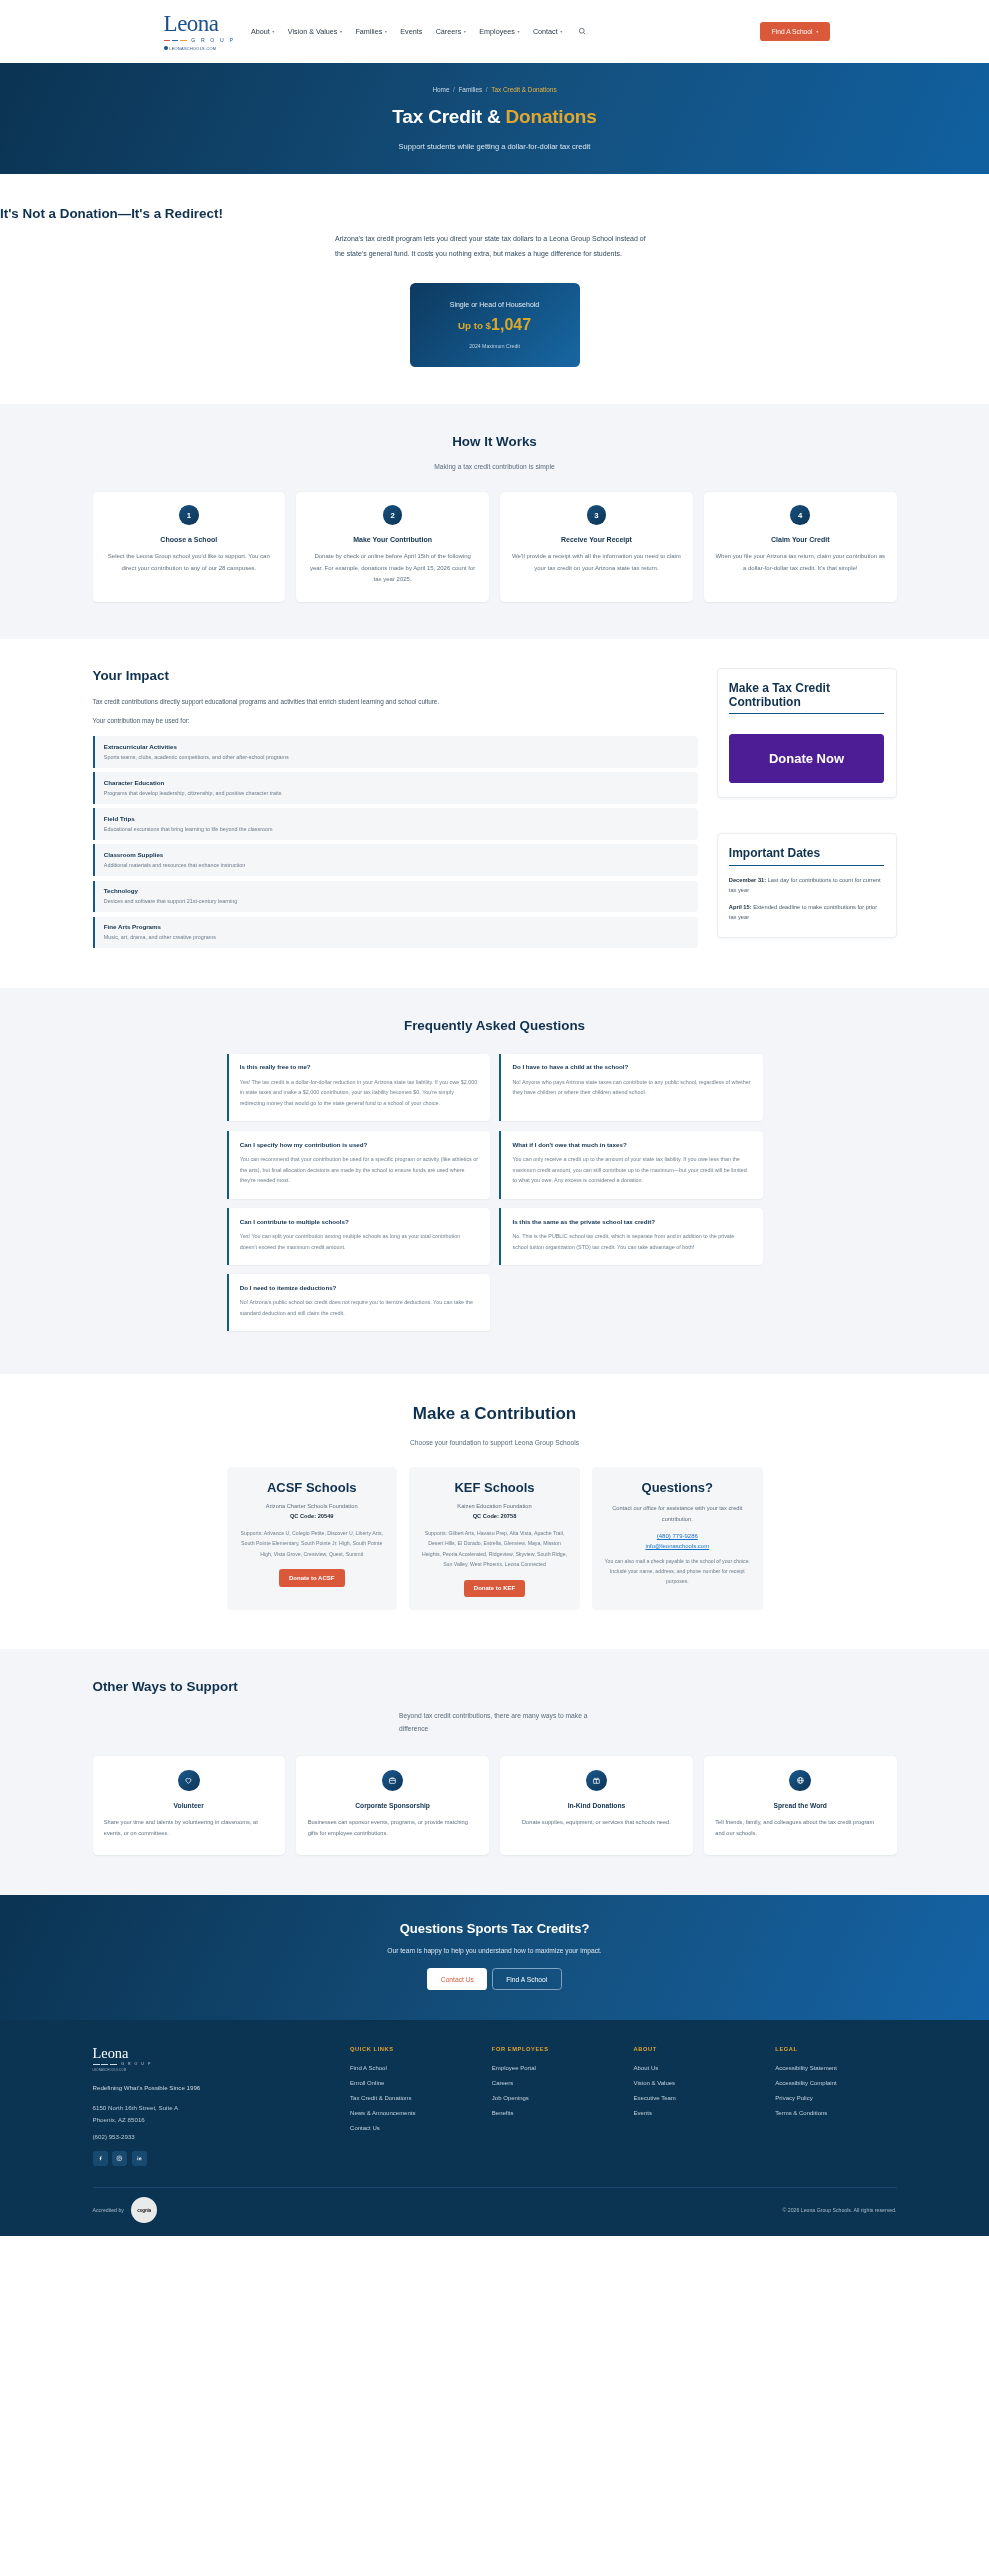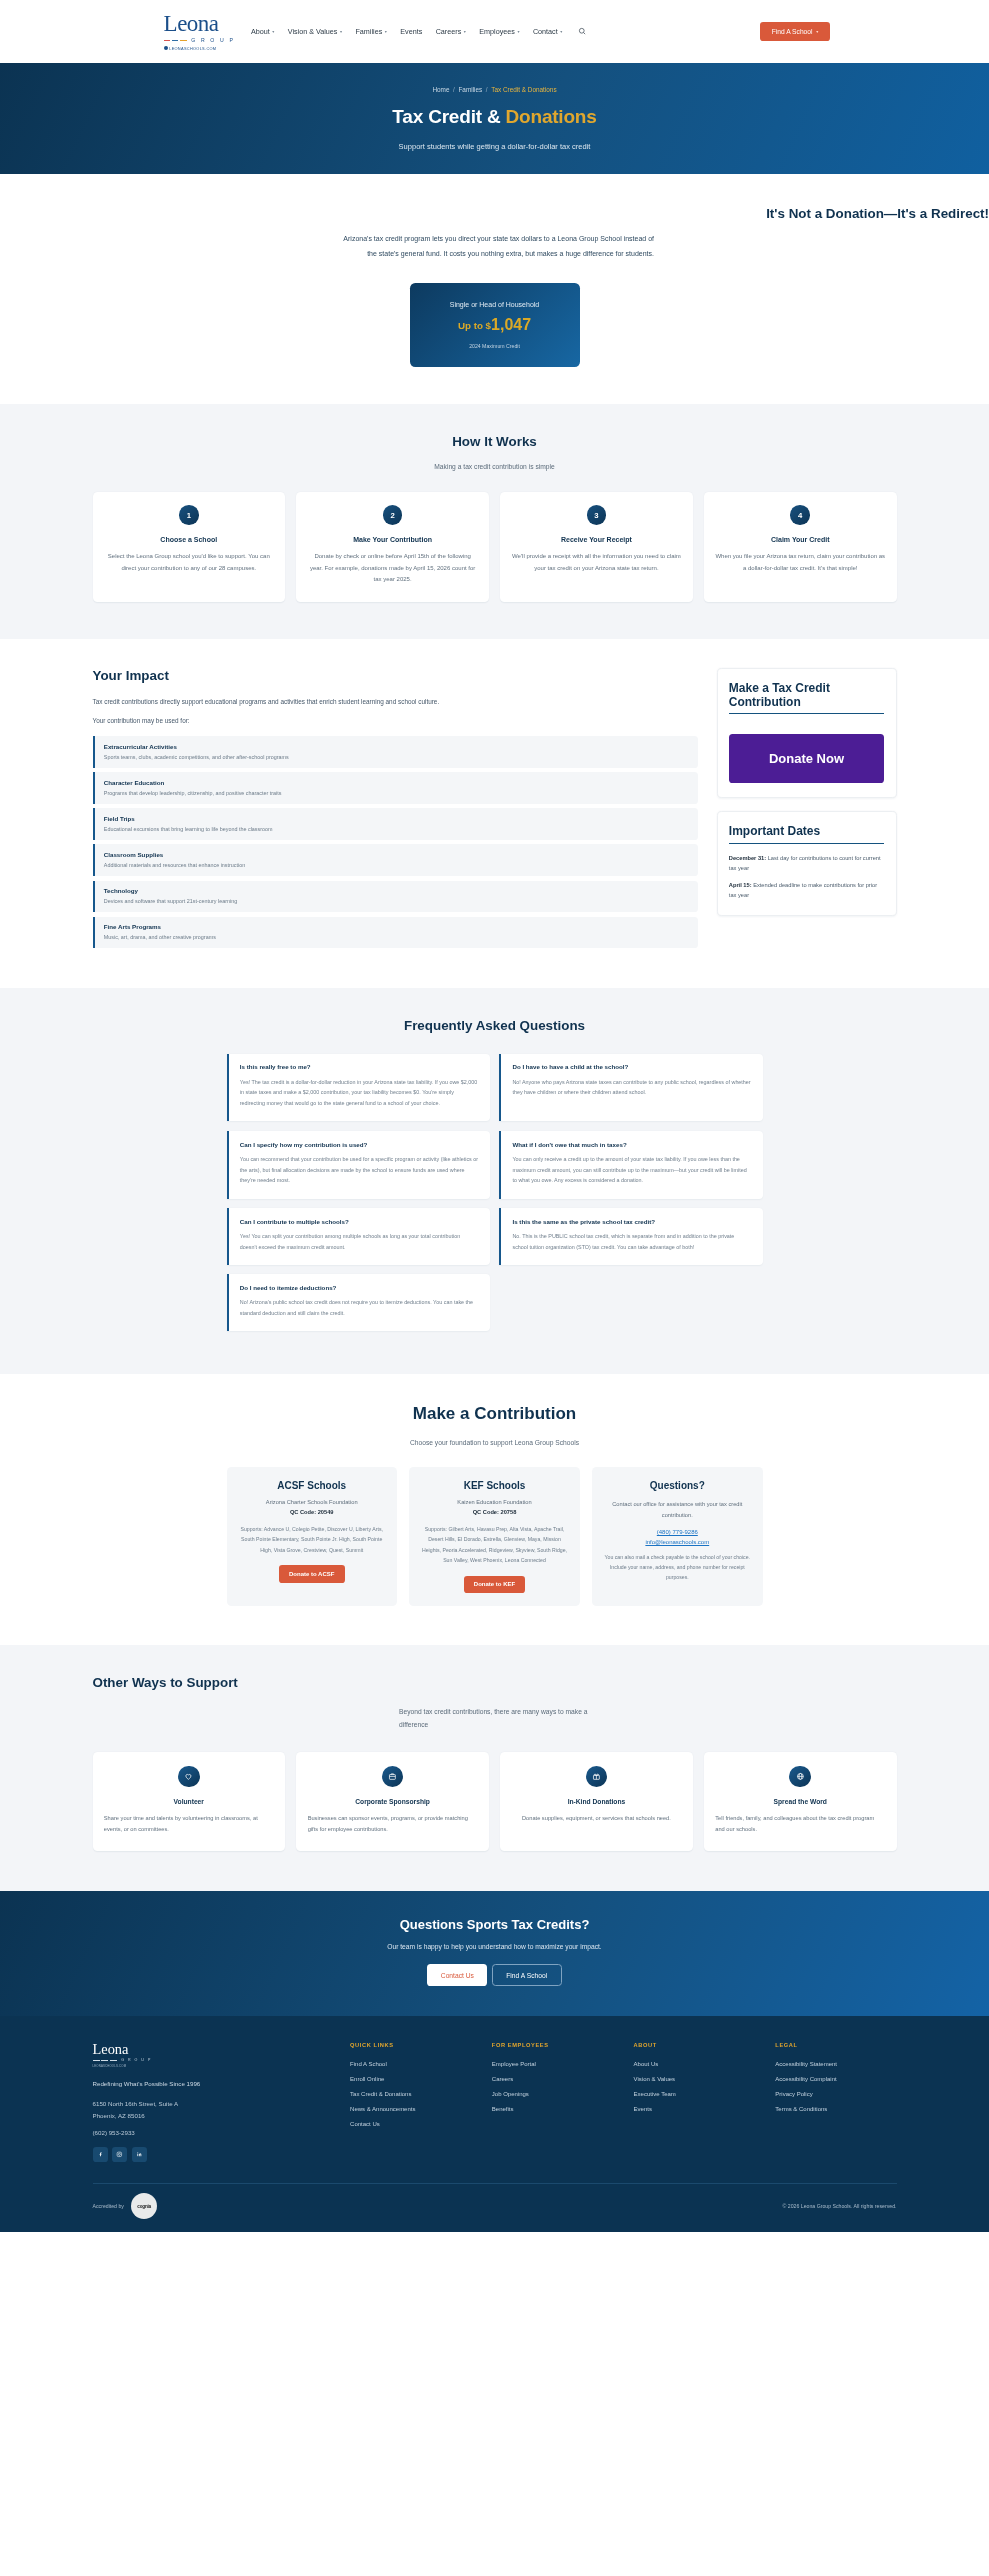--- a/index.html
+++ b/index.html
@@ -74,21 +74,21 @@
   }
   .breadcrumb { font-size: 6.4px; display: flex; gap: 3.6px; margin-bottom: 13.4px; }
   .breadcrumb a { color: #c9d8e5; text-decoration: none; }
   .breadcrumb .sep { color: #8fa9bf; }
   .breadcrumb .current { color: #e8b53f; }
   .hero h1 { font-size: 19px; font-weight: 700; letter-spacing: -0.2px; }
   .hero h1 .accent { color: #e0a72e; }
   .hero .sub { margin-top: 14.4px; font-size: 7.5px; color: #dbe6ef; }
 
   
-  .sec-redirect { background: #fff; padding: 32px 0 37px; text-align: right; }
+  .sec-redirect { background: #fff; padding: 32px 0 37px; text-align: left; }
   .sec-redirect h2 { font-size: 13.4px; color: #10324f; font-weight: 700; }
   .sec-redirect p.lead {
     margin: 11.3px auto 0; width: 319px; font-size: 7px; line-height: 2.05;
     color: #2f4a60;
   }
   .credit-cards { display: flex; gap: 11.3px; justify-content: center; margin-top: 22px; }
   .credit-card {
     width: 170px; height: 84px; border-radius: 5.2px; color: #fff;
     display: flex; flex-direction: column; align-items: center; justify-content: center;
     gap: 8.2px;
@@ -131,21 +131,21 @@
     background: #f4f6f8; border-left: 2.1px solid #16578c;
     border-radius: 0 3.6px 3.6px 0; padding: 6.7px 9.3px 7.7px;
   }
   .impact-item .ii-title { font-size: 6.2px; font-weight: 700; color: #10324f; }
   .impact-item .ii-desc { margin-top: 4.1px; font-size: 5.4px; color: #6d7c8a; }
   .impact-side { width: 180px; flex: 0 0 180px; }
   .side-card {
     background: #fff; border: 0.5px solid #eceff2; border-radius: 4.6px;
     padding: 12px 11.3px 14.4px; box-shadow: 0 0.5px 2.1px rgba(16,50,79,0.06);
   }
-  .side-card + .side-card { margin-top: 13px; }
+  .side-card + .side-card { margin-top: 35px; }
   .side-card h3 { font-size: 12px; color: #10324f; font-weight: 700; }
   .side-rule { margin-top: 4.6px; height: 1px; background: #14527f; }
   .donate-now {
     margin-top: 19.6px; width: 100%; border: 0; border-radius: 3.6px;
     background: #4c1d95; color: #fff; font-size: 13px; font-weight: 700;
     padding: 17px 0; cursor: pointer;
   }
   .date-row { margin-top: 10.3px; font-size: 5.7px; color: #4b5c6c; line-height: 1.75; }
   .date-row + .date-row { margin-top: 7.2px; }
   .date-row b { color: #1c2b39; }
@@ -169,21 +169,21 @@
   .sec-contrib h2 { font-size: 17px; color: #10324f; font-weight: 700; }
   .sec-contrib .subtitle { margin-top: 14.4px; font-size: 6.7px; color: #5b6b7a; }
   .fund-grid {
     margin-top: 21.6px; width: 536px; margin-left: auto; margin-right: auto;
     display: flex; gap: 12.4px; align-items: stretch;
   }
   .fund-card {
     flex: 1; background: #f4f6f8; border-radius: 4.6px; padding: 13px 10.3px 13.4px;
     display: flex; flex-direction: column; align-items: center;
   }
-  .fund-card h3 { font-size: 10px; font-weight: 700; color: #10324f; }
+  .fund-card h3 { font-size: 13px; font-weight: 700; color: #10324f; }
   .fund-org { margin-top: 8.2px; font-size: 5.7px; color: #5f6e7c; }
   .fund-code { margin-top: 3.6px; font-size: 5.7px; font-weight: 700; color: #1c2b39; }
   .fund-supports { margin-top: 9.3px; font-size: 5.2px; line-height: 1.95; color: #6e7d8b; }
   .fund-btn {
     margin-top: 10.8px; background: #d9593a; color: #fff; border: 0; border-radius: 3.1px;
     padding: 5.7px 10.3px; font-size: 6px; font-weight: 700; cursor: pointer;
   }
   .q-text { margin-top: 8.2px; font-size: 5.7px; line-height: 1.9; color: #5f6e7c; }
   .q-phone { margin-top: 8.2px; font-size: 6px; color: #1a73c4; }
   .q-email { margin-top: 3.6px; font-size: 6px; color: #1a73c4; }

